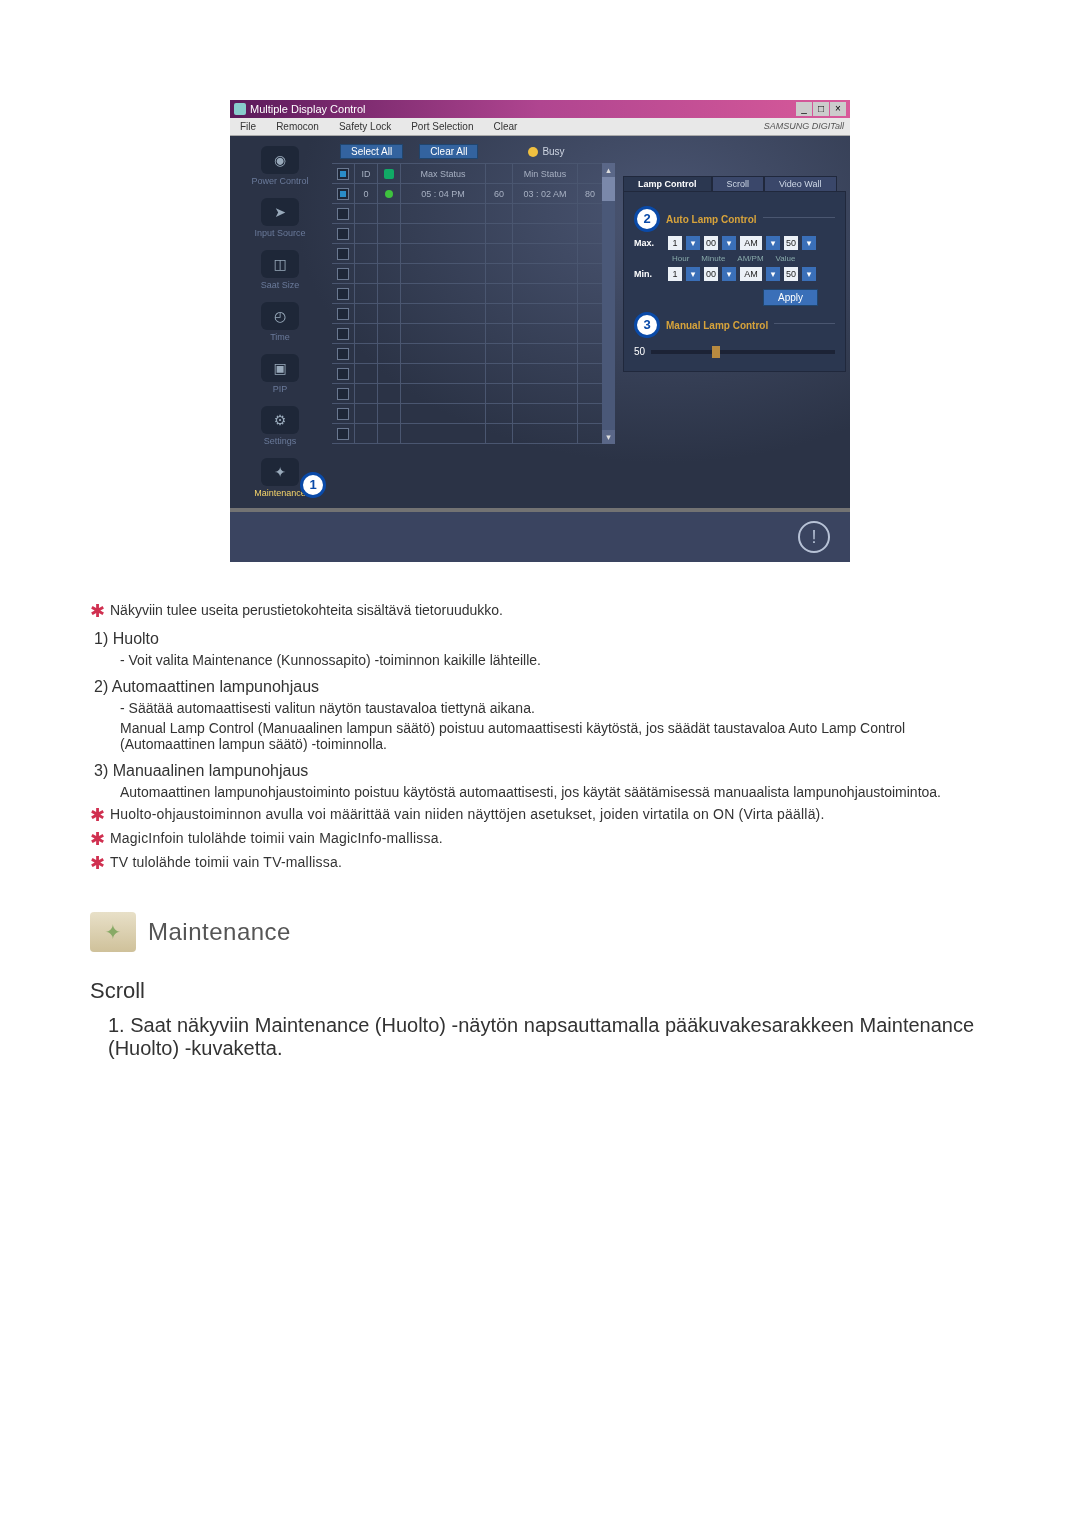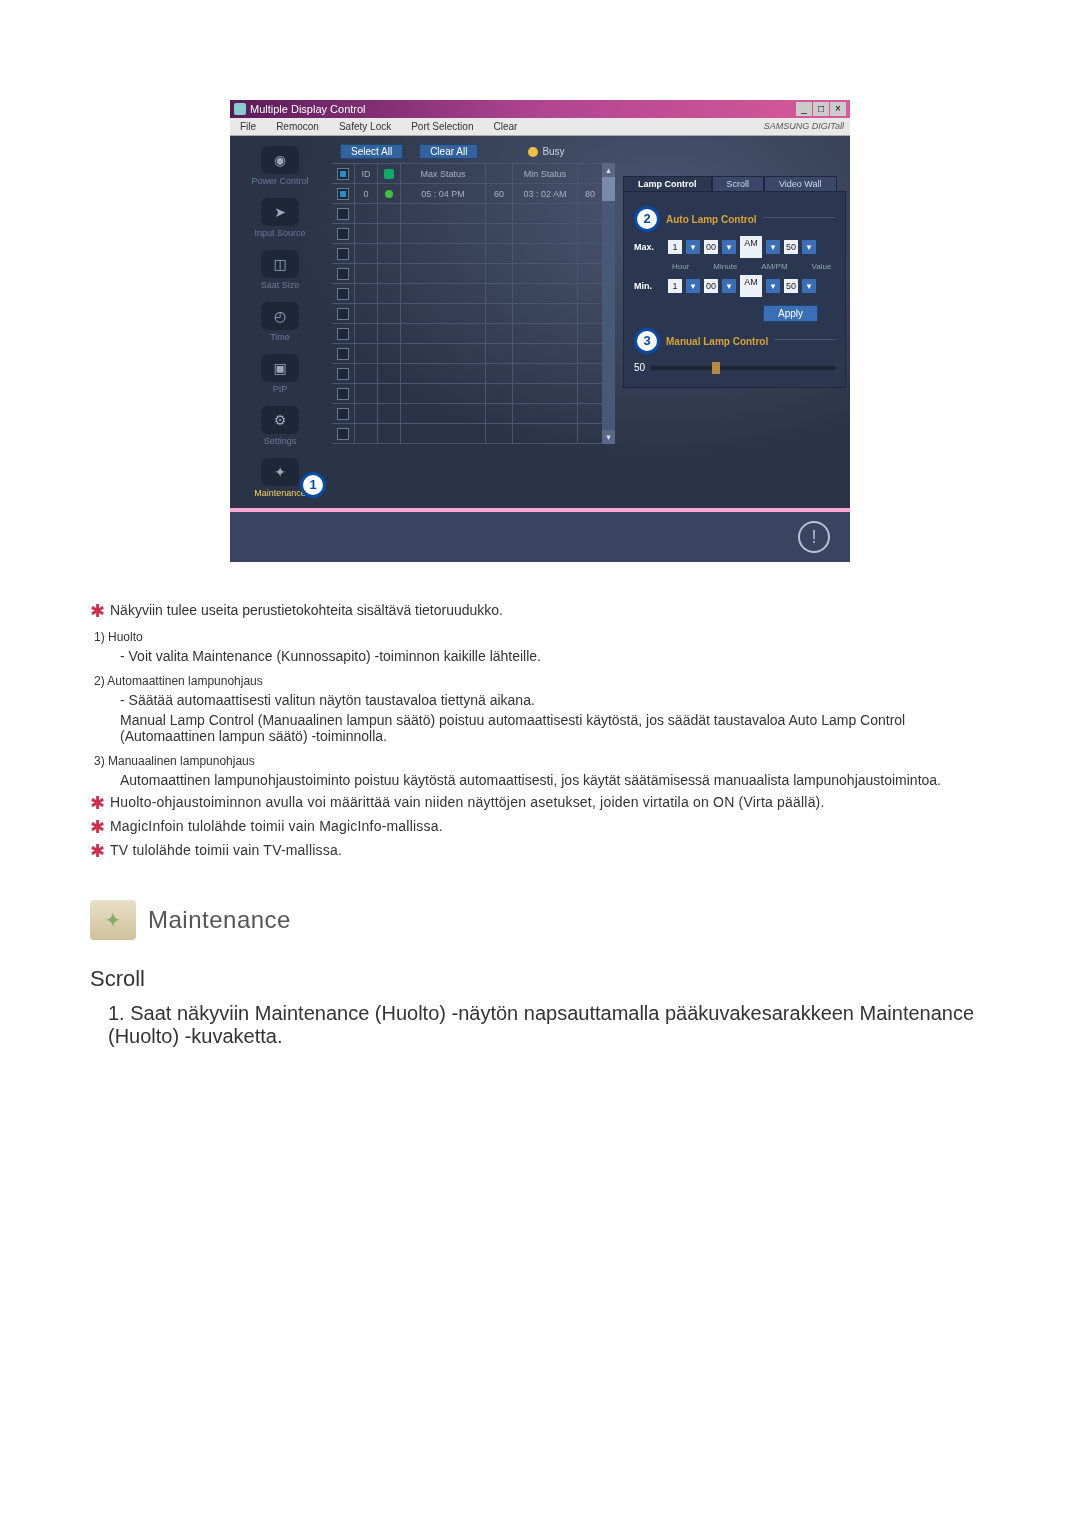--- a/index.html
+++ b/index.html
@@ -12,21 +12,21 @@
   }
   .page {
     padding: 40px 90px 60px 90px;
   }
   .screenshot-wrap {
     margin: 60px auto 40px auto;
     width: 620px;
   }
   .app-window {
     width: 620px;
-    background: #f9a8d4;
+    background: #737373;
     font-size: 10px;
   }
   .titlebar {
     background: linear-gradient(to right, #5a1a5a, #b04590, #d85a9a);
     color: #fff;
     font-size: 11px;
     padding: 2px 4px;
     display: flex;
     align-items: center;
     justify-content: space-between;
@@ -155,22 +155,22 @@
   }
   .section-label { color:#cbd5e4; font-size:10px; font-weight:bold; }
   .section-label.orange { color:#d7a33b; font-weight:bold; }
   .hr-line { height:1px; background:#4a5670; margin:2px 0 6px 0; flex:1; }
   .sec-head { display:flex; align-items:center; gap:6px; margin-top:6px; }
   .sec-head .callout.c-inline { position:static; flex:0 0 20px; }
   .row-ctrl { display:flex; align-items:center; gap:4px; margin:4px 0; color:#fff; font-size:9px; }
   .lbl { width:30px; font-weight:bold; }
   .numbox { width:14px; height:14px; background:#ecf1f7; color:#222; text-align:center; line-height:14px; font-size:9px; }
   .ddbtn { width:14px; height:14px; background:#3a6fb8; color:#fff; text-align:center; line-height:14px; font-size:9px; }
-  .ampm { width:22px; height:22px; background:#ecf1f7; color:#222; text-align:center; line-height:14px; font-size:9px; }
-  .sublabels { display:flex; gap:24px; margin-left:38px; color:#8aa; font-size:8px; }
+  .ampm { width:22px; height:14px; background:#ecf1f7; color:#222; text-align:center; line-height:14px; font-size:9px; }
+  .sublabels { display:flex; gap:12px; margin-left:38px; color:#8aa; font-size:8px; }
   .apply-row { display:flex; justify-content:flex-end; margin:8px 17px 4px 0; }
   .apply-btn { background:#3a6fb8; color:#fff; padding:2px 14px; font-size:10px; border:1px solid #20456e; }
   .slider-row { display:flex; align-items:center; gap:6px; margin:8px 0 0 0; color:#fff; font-size:10px; }
   .slider-track { flex:1; height:4px; background:#1c2336; position:relative; }
   .slider-thumb { position:absolute; left:33%; top:-4px; width:8px; height:12px; background:#b88a40; }
   .status-row {
     height:50px; margin-top:4px;
     background:#3a4460;
     display:flex; align-items:center; justify-content:flex-end;
     padding:0 20px;
@@ -185,21 +185,21 @@
   }
   .sb-btn { height:14px; background:#5a6788; color:#ddd; font-size:9px; text-align:center; line-height:14px; }
   .sb-track { flex:1; background:#4a5878; position:relative; }
   .sb-thumb { position:absolute; top:0; left:0; width:100%; height:24px; background:#7a88aa; }
 
   
   .doc-text { margin-top: 40px; }
   .star-line { display:flex; align-items:flex-start; margin:6px 0; }
   .star { color:#d03050; font-size:18px; line-height:18px; width:20px; flex:0 0 20px; }
   .star-text { font-size:14px; }
-  .num-item { margin:10px 0 2px 4px; font-size:12px; }
+  .num-item { margin:10px 0 2px 4px; font-size:16px; }
   .sub-dash { margin:4px 0 4px 30px; font-size:14px; }
   .sub-cont { margin:4px 0 4px 30px; font-size:14px; }
   .bold-line .star-text { font-size:14px; letter-spacing:0.2px; }
   .maint-head {
     display:flex; align-items:center; gap:12px;
     margin:40px 0 10px 0;
   }
   .maint-icon {
     width:46px; height:40px;
     background: linear-gradient(#e8e0c8,#cfc19a);

